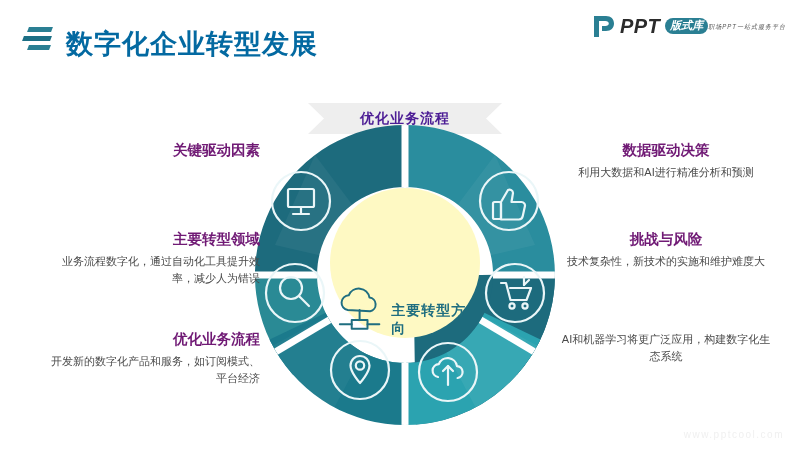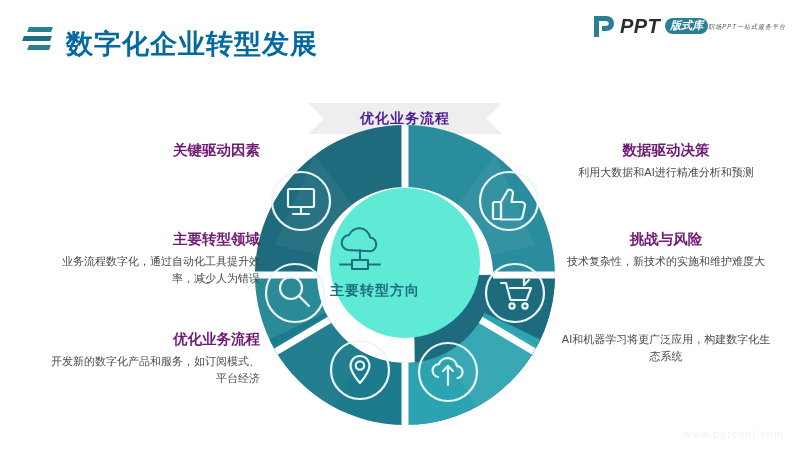--- a/index.html
+++ b/index.html
@@ -118,24 +118,24 @@
   .donut-wrap {
     position: absolute;
     left: 255px; top: 125px;
     width: 300px; height: 300px;
   }
   .center-disc {
     position: absolute;
     left: 330px; top: 188px;
     width: 150px; height: 150px;
     border-radius: 50%;
-    background: #5eead4;
-    display: flex;
-    flex-direction: column;
-    align-items: flex-start;
+    background: #fef9c3;
+    display: flex;
+    flex-direction: row;
+    align-items: flex-end;
     justify-content: center;
   }
   .center-label {
     font-size: 14px;
     font-weight: bold;
     color: #1f6e80;
     letter-spacing: 1px;
     margin-top: 4px;
   }
 

